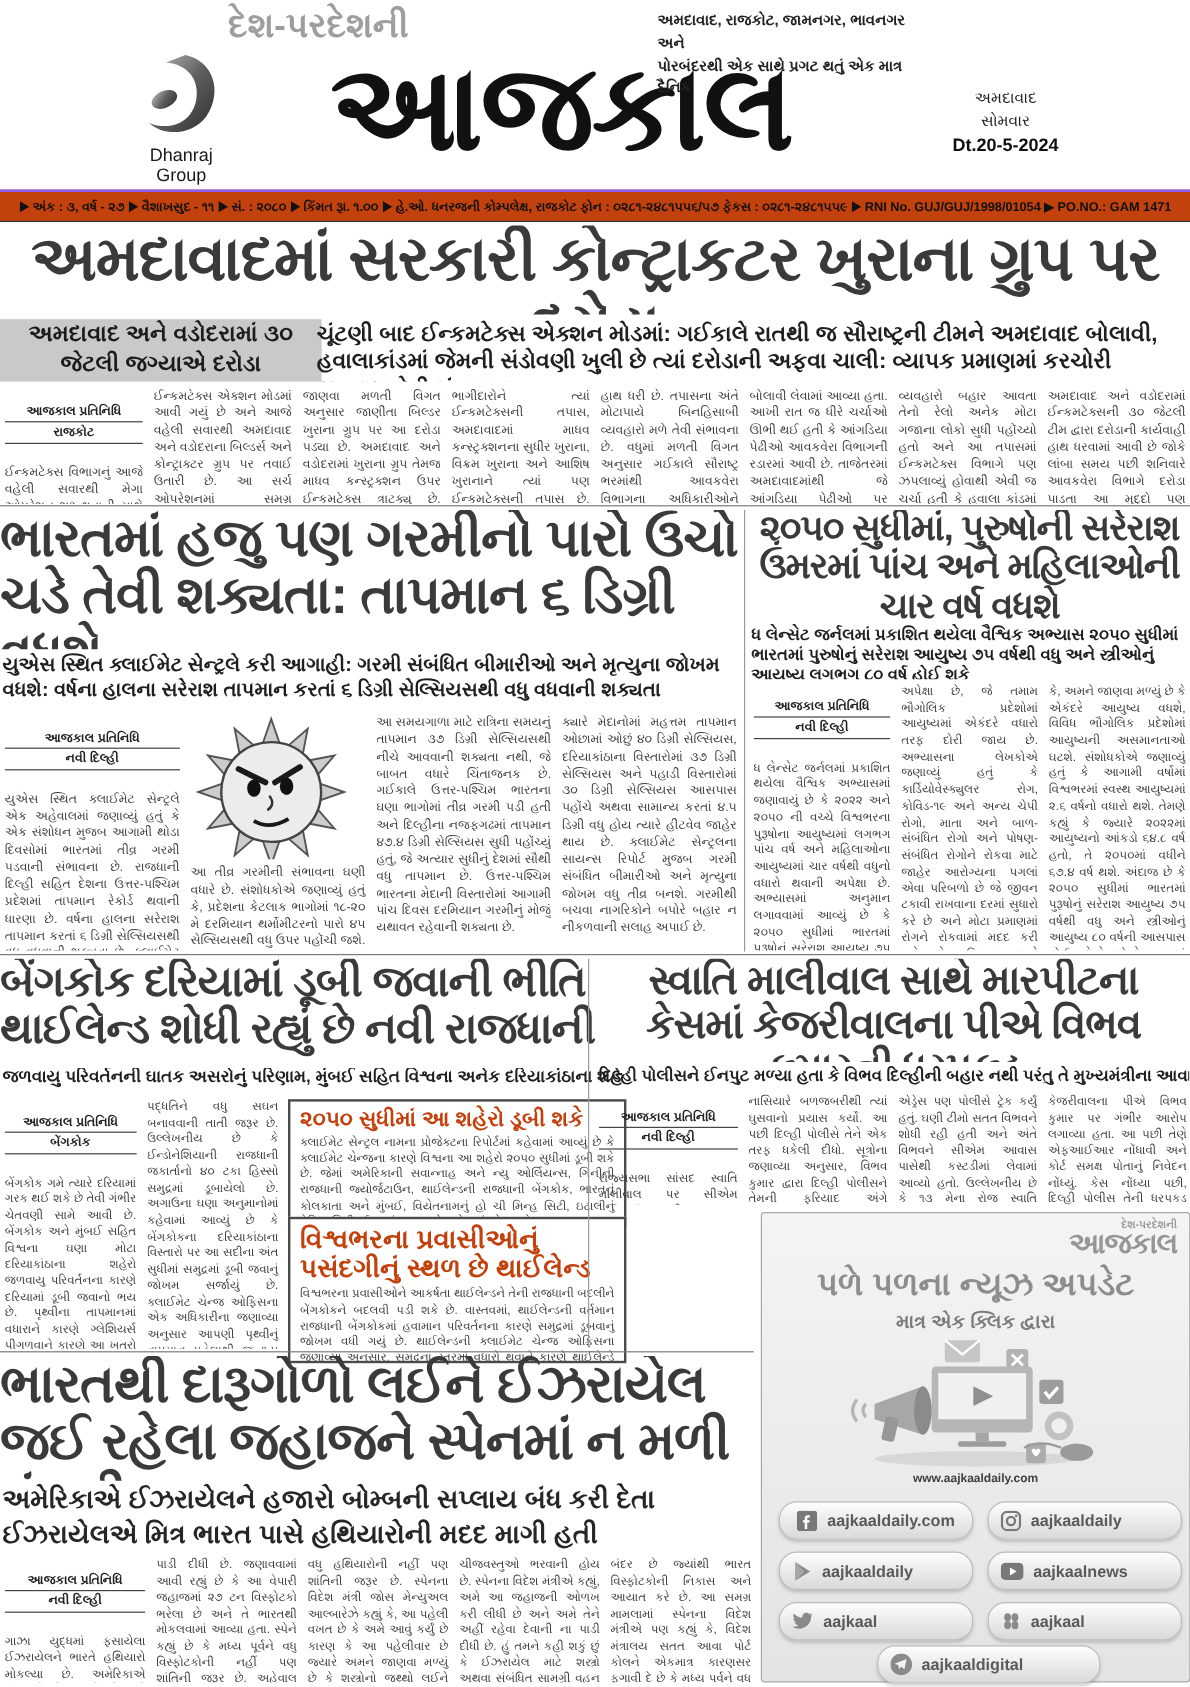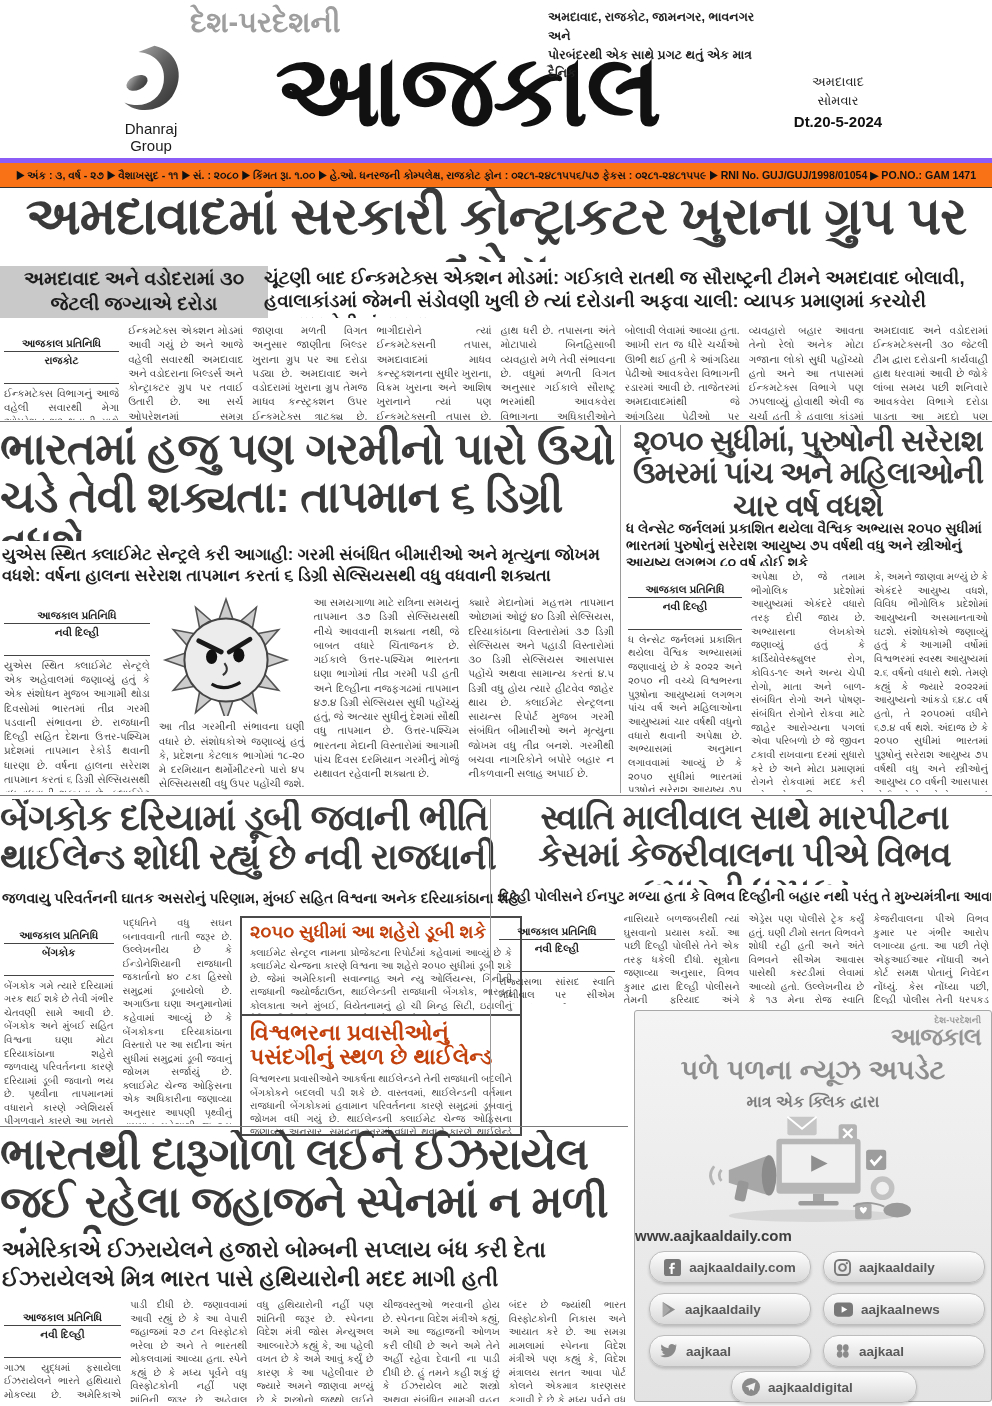--- a/index.html
+++ b/index.html
@@ -5,21 +5,21 @@
   html,body{margin:0;padding:0;background:#888;}
   .page{position:relative;width:992px;height:1406px;background:#fff;margin:0 auto;overflow:hidden;
         font-family:"Liberation Sans",sans-serif;color:#333;}
   .abs{position:absolute;}
   .hl{font-weight:900;color:#3a3a3a;letter-spacing:-1px;line-height:1.08;text-align:center;overflow:hidden;}
   .subbold{font-weight:bold;color:#1f1f1f;line-height:1.25;overflow:hidden;}
   .graybox{background:#c9c9c9;color:#1c1c1c;font-weight:bold;text-align:center;display:flex;align-items:center;justify-content:center;}
   .bodyrow{display:flex;gap:9px;overflow:hidden;}
   .col{font-size:10.4px;line-height:1.37;text-align:justify;color:#3d3d3d;overflow:hidden;}
   .credit{font-weight:bold;text-align:center;font-size:10.5px;color:#222;border-bottom:1px solid #444;padding-bottom:1px;margin-bottom:1px;margin-top:12px;}
-  .dateline{font-weight:bold;text-align:center;font-size:10.5px;color:#222;border-bottom:1px solid #444;padding-bottom:15px;margin-bottom:3px;}
+  .dateline{font-weight:bold;text-align:center;font-size:10.5px;color:#222;border-bottom:1px solid #444;padding-bottom:1px;margin-bottom:18px;}
   .nbox{border:2px solid #4a4a4a;background:#fff;padding:5px 8px;overflow:hidden;}
   .nbox-title{font-weight:900;color:#c2410c;line-height:1.1;}
   .nbox-body{font-size:9.8px;line-height:1.35;text-align:justify;color:#3d3d3d;}
   .hr{background:#7a7a7a;height:1px;}
   .vr{background:#9a9a9a;width:1px;}
   .adbox{border:1px solid #a8a8a8;background:linear-gradient(180deg,#f4f4f4,#e3e3e3);border-radius:3px;}
   .pill{display:flex;align-items:center;gap:8px;height:30px;border-radius:15px;border:1px solid #bdbdbd;
         background:linear-gradient(180deg,#fdfdfd,#d9d9d9);box-shadow:0 2px 3px rgba(0,0,0,.18);padding:0 10px;cursor:pointer;}
   .pill span{font-weight:bold;font-size:13.5px;color:#5a5a5a;}
   .masthead-title{font-weight:900;color:#111;letter-spacing:-2px;}
@@ -52,21 +52,21 @@
       <div>અમદાવાદ, રાજકોટ, જામનગર, ભાવનગર અને</div>
       <div>પોરબંદરથી એક સાથે પ્રગટ થતું એક માત્ર દૈનિક</div>
     </div>
     <div class="abs" style="left:778px;top:62px;width:120px;height:80px;text-align:center;margin-top:12px;">
       <div style="font-size:13px;color:#222;">અમદાવાદ</div>
       <div style="font-size:13px;color:#222;margin-top:3px;">સોમવાર</div>
       <div style="font-size:15px;font-weight:bold;color:#111;margin-top:4px;">Dt.20-5-2024</div>
     </div>
   </div>
 
-  <div class="abs" style="left:0;top:158px;width:992px;height:24px;background:#f97316;border-top:5px solid #8b5cf6;border-bottom:1px solid #333;display:flex;align-items:center;justify-content:center;">
+  <div class="abs" style="left:0;top:158px;width:992px;height:24px;background:#c2410c;border-top:2px solid #8b5cf6;border-bottom:1px solid #333;display:flex;align-items:center;justify-content:center;">
     <div style="font-size:10.6px;font-weight:bold;color:#111;white-space:nowrap;">▶ અંક : ૩, વર્ષ - ૨૭ ▶ વૈશાખસુદ - ૧૧ ▶ સં. : ૨૦૮૦ ▶ કિંમત રૂા. ૧.૦૦ ▶ હે.ઓ. ધનરજની કોમ્પલેક્ષ, રાજકોટ ફોન : ૦૨૮૧-૨૪૮૧૫૫૬/૫૭ ફેકસ : ૦૨૮૧-૨૪૮૧૫૫૯ ▶ RNI No. GUJ/GUJ/1998/01054 ▶ PO.NO.: GAM 1471</div>
   </div>
 
   <div class="abs hl" style="left:0;top:188px;width:992px;height:74px;font-size:52px;">અમદાવાદમાં સરકારી કોન્ટ્રાકટર ખુરાના ગ્રુપ પર દરોડા</div>
   <div class="abs graybox" style="left:0;top:266px;width:256px;height:52px;font-size:19px;line-height:1.3;padding:0 6px;">અમદાવાદ અને વડોદરામાં ૩૦ જેટલી જગ્યાએ દરોડા</div>
   <div class="abs subbold" style="left:264px;top:266px;width:726px;height:52px;font-size:18.5px;">ચૂંટણી બાદ ઈન્કમટેક્સ એક્શન મોડમાં: ગઈકાલે રાતથી જ સૌરાષ્ટ્રની ટીમને અમદાવાદ બોલાવી, હવાલાકાંડમાં જેમની સંડોવણી ખુલી છે ત્યાં દરોડાની અફવા ચાલી: વ્યાપક પ્રમાણમાં કરચોરી ઝડપાય તેવી સંભાવના</div>
   <div class="abs bodyrow" style="left:4px;top:324px;width:984px;height:96px;">
     <div class="col" style="width:116px;">
       <div class="credit">આજકાલ પ્રતિનિધિ</div>
       <div class="dateline">રાજકોટ</div>
@@ -195,21 +195,21 @@
       <polygon points="118,44 136,53 118,62" fill="#8f8f8f"></polygon>
       <rect x="120" y="86" width="12" height="8" fill="#a5a5a5"></rect>
       <rect x="104" y="94" width="44" height="5" rx="2" fill="#9c9c9c"></rect>
       <polygon points="28,60 72,44 72,88 28,74" fill="#a7a7a7"></polygon>
       <ellipse cx="72" cy="66" rx="8" ry="22" fill="#8b8b8b"></ellipse>
       <rect x="36" y="72" width="12" height="22" rx="3" fill="#979797" transform="rotate(12 42 83)"></rect>
       <path d="M12,56 q-8,10 0,20 M20,60 q-5,6 0,12" stroke="#b5b5b5" stroke-width="3" fill="none"></path>
       <ellipse cx="212" cy="104" rx="15" ry="8" fill="#9a9a9a"></ellipse>
       <path d="M198,100 q-20,-8 -34,0" stroke="#9a9a9a" stroke-width="2" fill="none"></path>
     </svg>
-    <div style="position:absolute;left:0;top:216px;width:100%;font-size:15px;font-weight:bold;color:#3e3e3e;cursor:pointer;">www.aajkaaldaily.com</div>
+    <div style="position:absolute;left:0;top:216px;width:100%;text-align:center;font-size:10px;font-weight:bold;color:#3e3e3e;cursor:pointer;">www.aajkaaldaily.com</div>
     <div class="pill" style="position:absolute;left:14px;top:240px;width:140px;justify-content:center;">
       <span class="icn">
           <svg width="17" height="17" viewBox="0 0 18 18">
             <rect width="18" height="18" rx="3" fill="#787878"></rect>
             <path d="M11.5,6 h-1.6 c-.4,0 -.7,.3 -.7,.8 V8.4 h2.2 l-.3,2 h-1.9 V16 H7 V10.4 H5.4 v-2 H7 V6.4 C7,4.9 8,4 9.5,4 h2 Z" fill="#fff"></path>
           </svg>
         </span>
       <span>aajkaaldaily.com</span>
     </div>
     <div class="pill" style="position:absolute;left:188px;top:240px;width:140px;">

